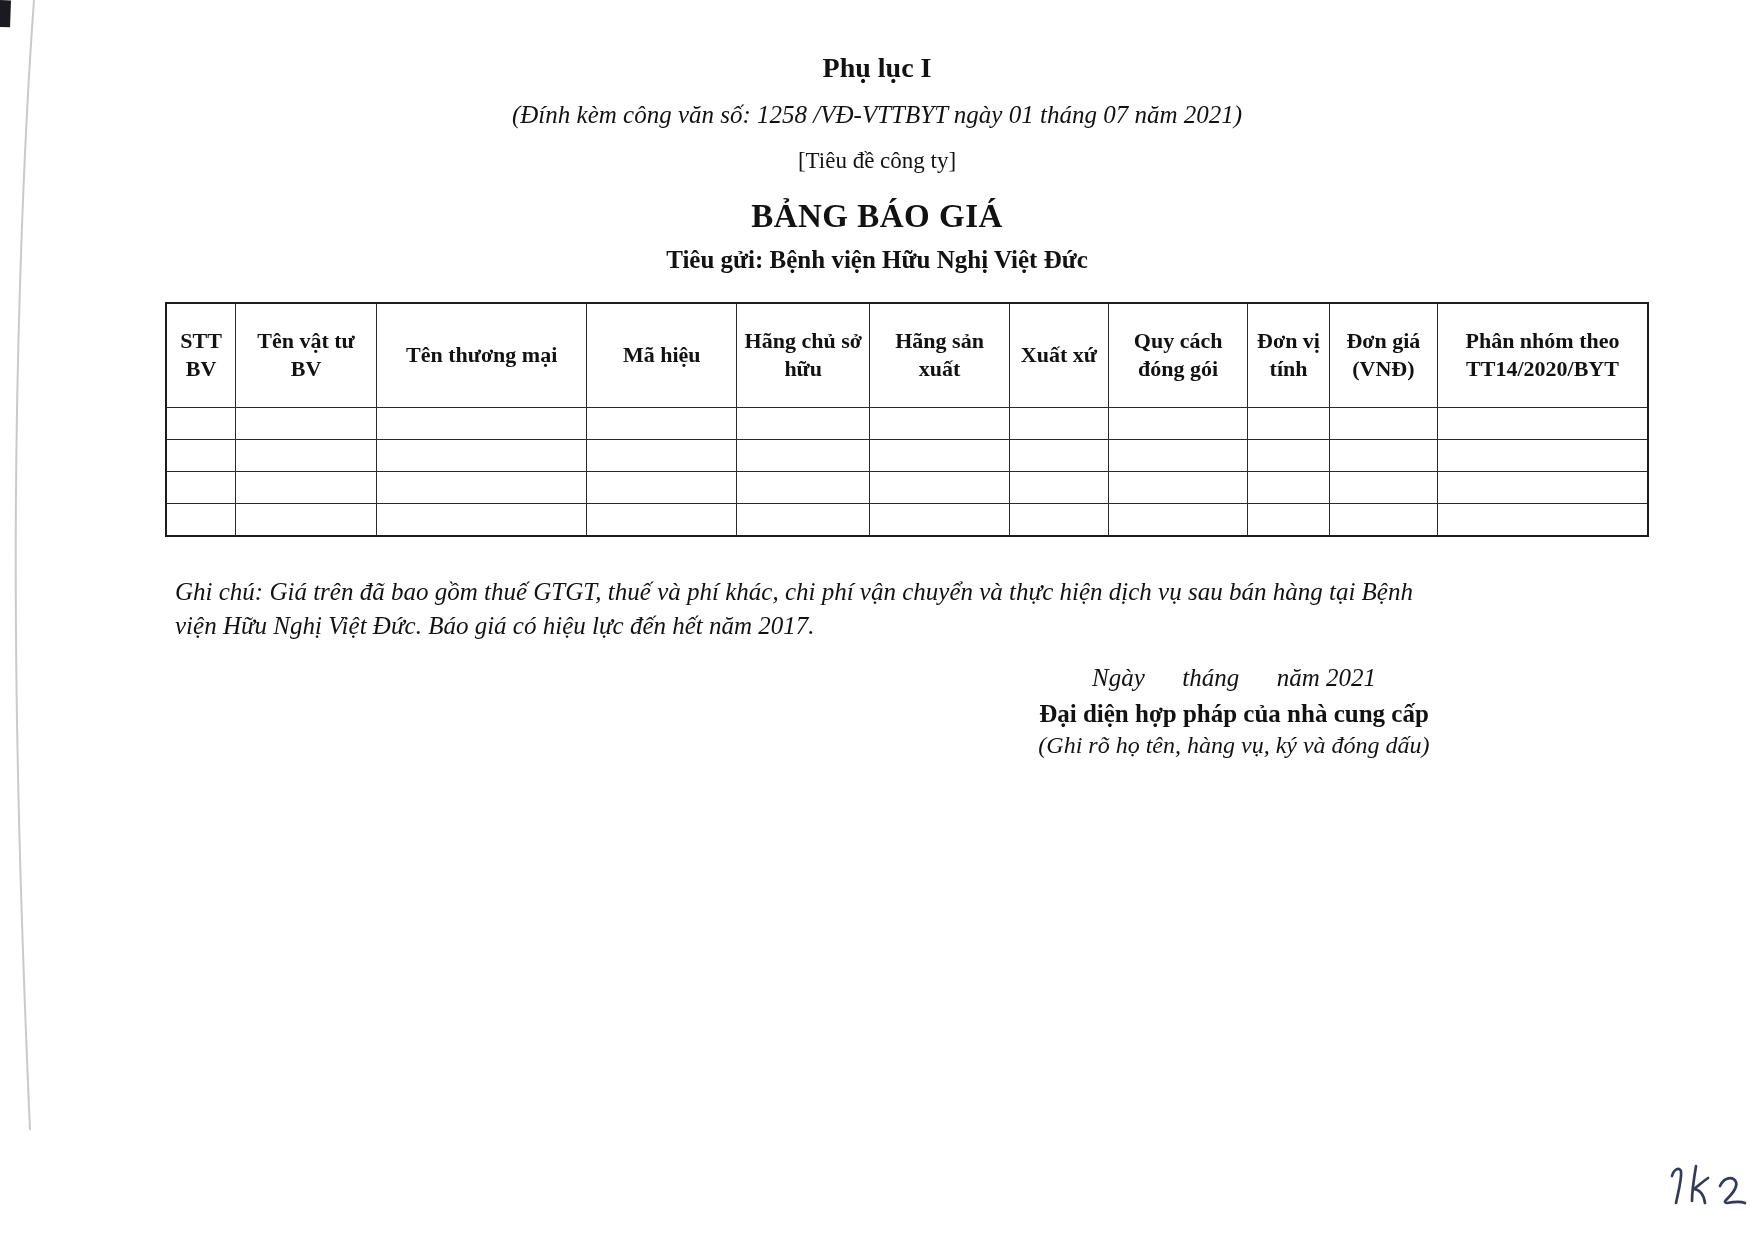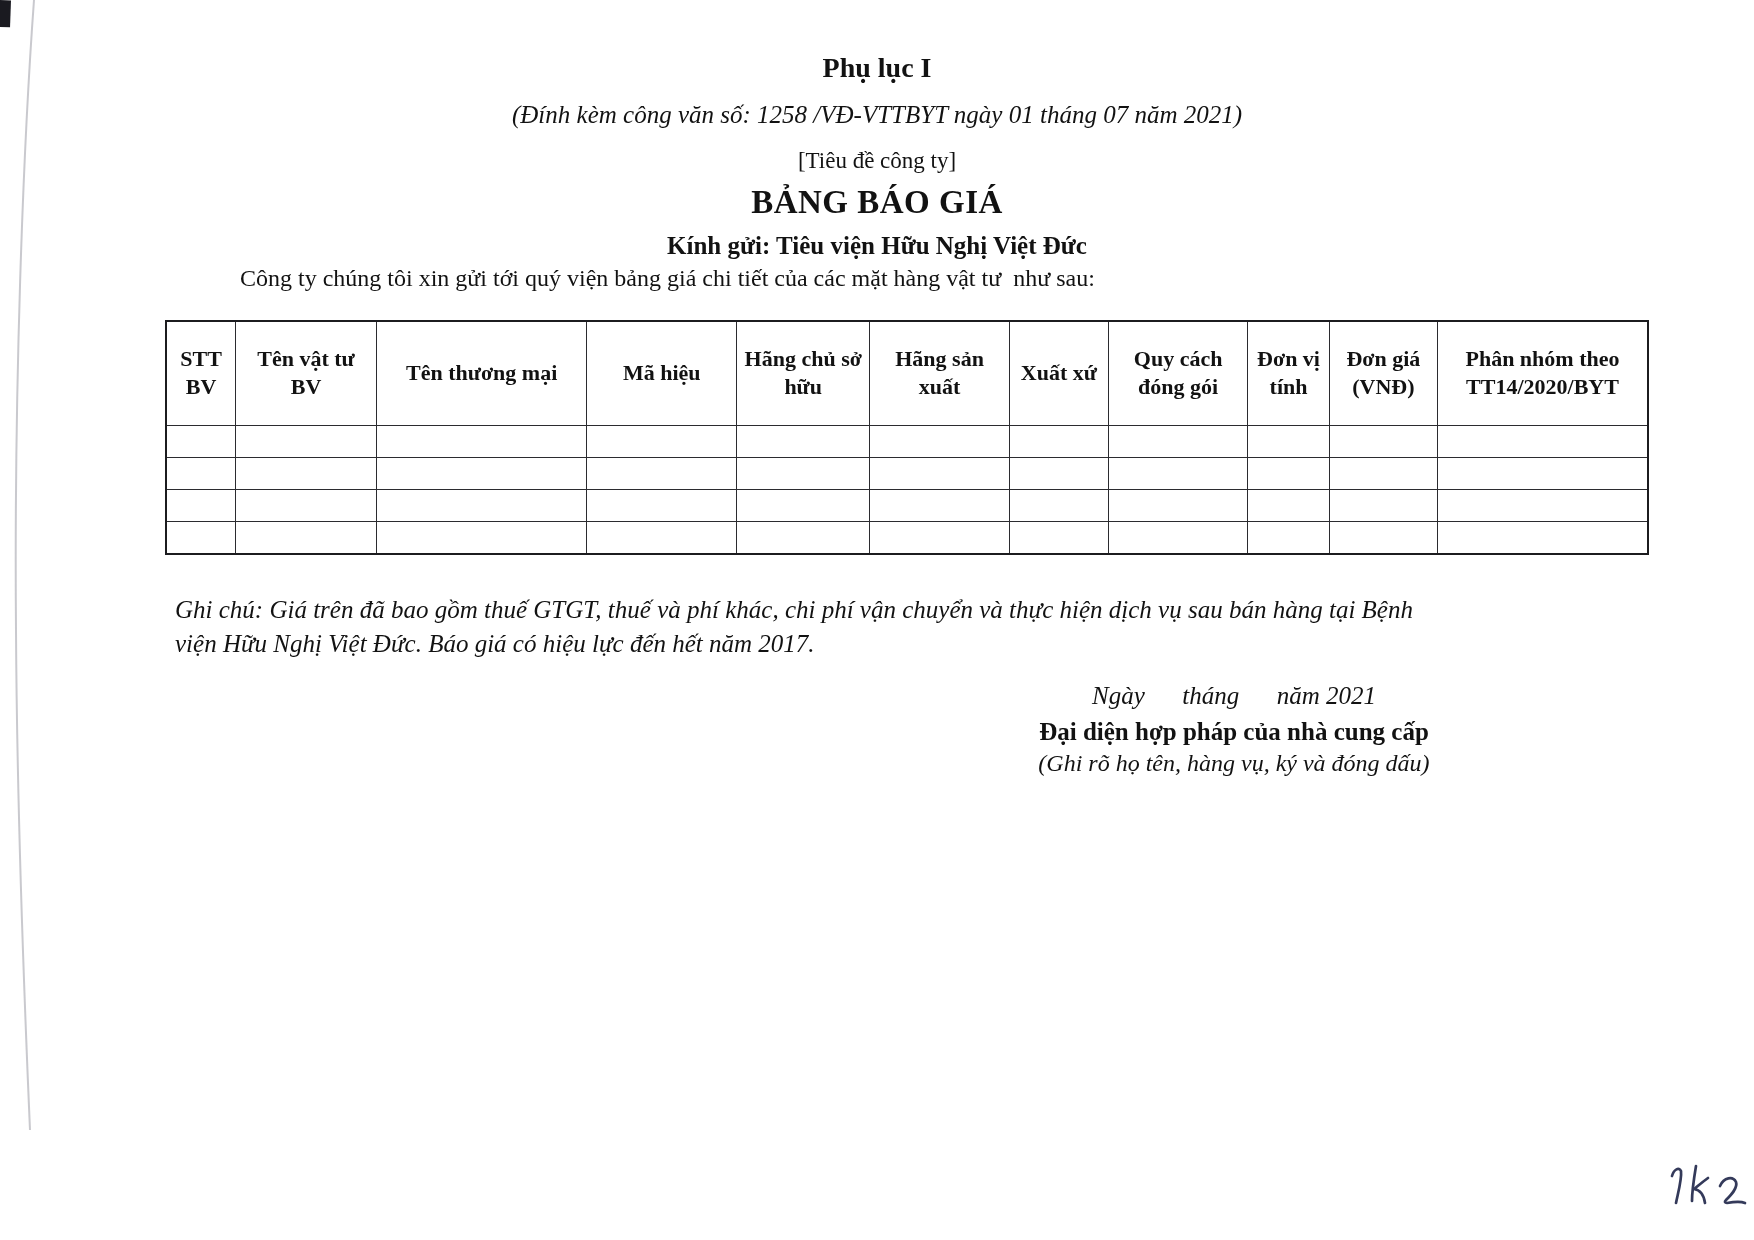--- a/index.html
+++ b/index.html
@@ -32,21 +32,21 @@
     white-space: pre-wrap;
   }
   .company-placeholder {
     font-size: 23px;
     margin-top: 19px;
   }
   .doc-title {
     font-size: 33px;
     font-weight: bold;
     letter-spacing: 0.5px;
-    margin-top: 10px;
+    margin-top: 24px;
   }
   .recipient-line {
     font-size: 25px;
     font-weight: bold;
     margin-top: 11px;
   }
   .intro-line {
     font-size: 24px;
     margin-top: 5px;
     margin-left: 240px;
@@ -152,23 +152,22 @@
 <div class="doc">
 
   <div class="center appendix-title">Phụ lục I</div>
 
   <div class="center attachment-line">(Đính kèm công văn số: 1258 /VĐ-VTTBYT ngày 01 tháng 07 năm 2021)</div>
 
   <div class="center company-placeholder">[Tiêu đề công ty]</div>
 
   <div class="center doc-title">BẢNG BÁO GIÁ</div>
 
-  <div class="center recipient-line">Kính gửi: Tiêu viện Hữu Nghị Việt Đức</div>
-
-  <div class="intro-line">Công ty chúng tôi xin gửi tới quý viện bảng giá chi tiết của các mặt hàng vật tư  như sau:</div>
+  <div class="center recipient-line">Tiêu gửi: Bệnh viện Hữu Nghị Việt Đức</div>
+
 
   <table class="quote-table">
     <colgroup>
       <col style="width:4.7%">
       <col style="width:9.5%">
       <col style="width:14.2%">
       <col style="width:10.1%">
       <col style="width:9.0%">
       <col style="width:9.4%">
       <col style="width:6.7%">

